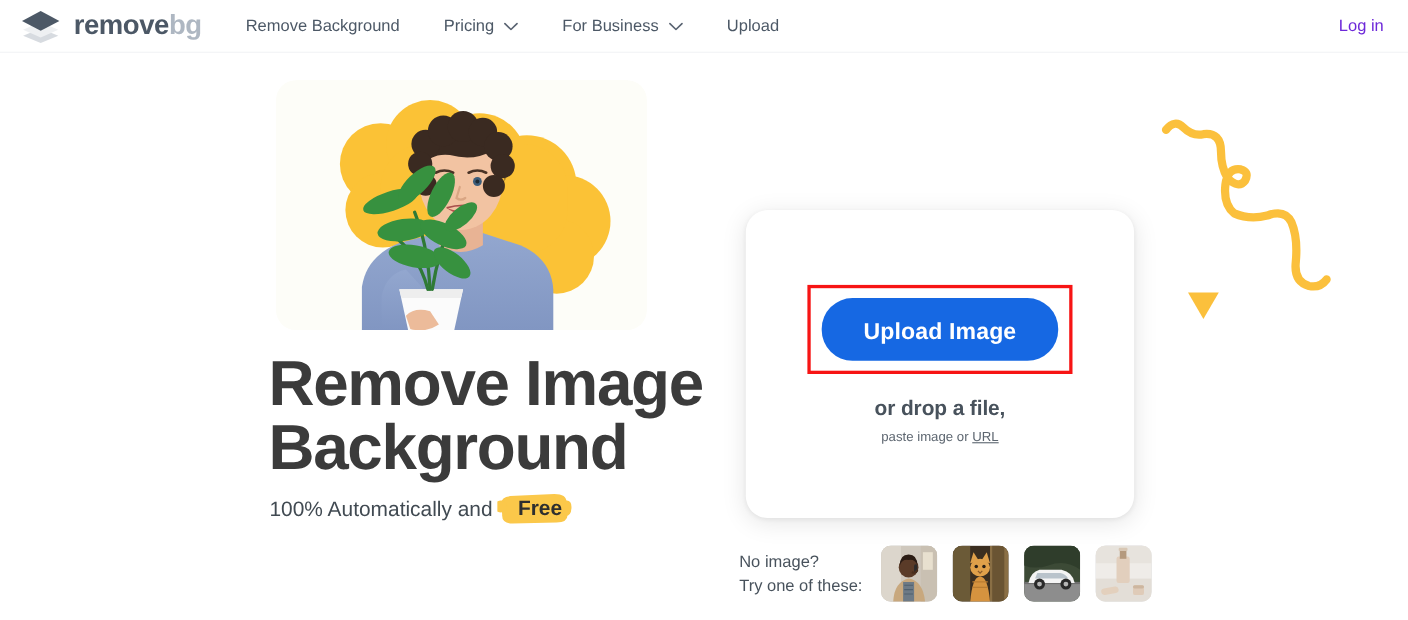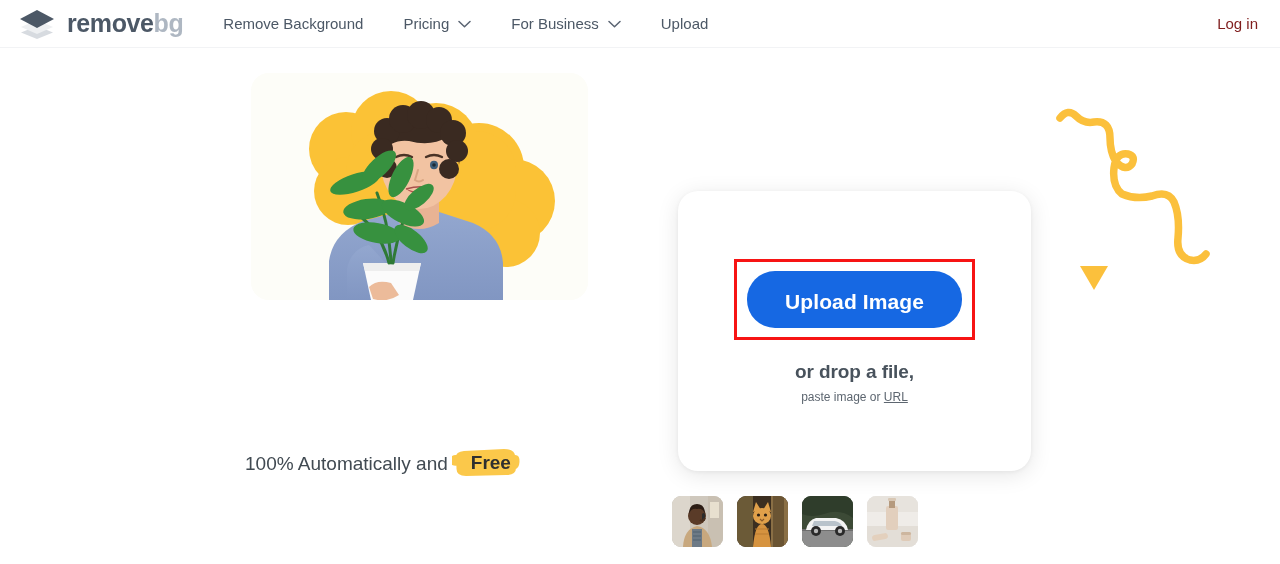--- a/index.html
+++ b/index.html
@@ -37,21 +37,21 @@
     padding: 6px 0; margin-right: 40px; white-space: nowrap;
   }
   .nav-item:last-child { margin-right: 0; }
   .chev { width: 13px; height: 8px; display: block; flex: 0 0 auto; }
 
   .header-right {
     margin-left: auto; display: flex; align-items: center;
     gap: 16px; margin-right: 18px;
   }
   .login-link {
-    font-size: 15px; color: #7f1d1d; cursor: pointer;
+    font-size: 15px; color: #6d28d9; cursor: pointer;
     text-decoration: none; padding: 6px 4px;
   }
   .signup-btn {
     font-size: 15px; color: #3d4852; background: #eceef0;
     border: none; border-radius: 20px; padding: 9px 21px;
     cursor: pointer; font-family: inherit; white-space: nowrap;
   }
 
   
   .hero-photo {
@@ -265,20 +265,24 @@
           <ellipse cx="126" cy="160" rx="24" ry="10" transform="rotate(10 126 160)"></ellipse>
           <ellipse cx="160" cy="166" rx="20" ry="9" transform="rotate(38 160 166)"></ellipse>
           <ellipse cx="168" cy="124" rx="18" ry="8" transform="rotate(-40 168 124)"></ellipse>
         </g>
 
         <path d="M118 214 Q126 206 140 210 L148 222 Q136 230 122 226 Z" fill="#ecbb9a"></path>
       </g>
     </svg>
   </div>
 
+  <h1 class="hero-title">
+    <span>Remove Image</span><br>
+    <span>Background</span>
+  </h1>
 
   <div class="hero-sub">
     <span>100% Automatically and</span>
     <span class="free-badge">
       <svg class="stroke" viewBox="0 0 68 32">
         <path d="M4 14 Q2 6 12 5 L52 3 Q64 3 63 12 L64 22 Q64 29 54 29 L14 30 Q4 30 4.5 22 Z" fill="#fbc84a"></path>
         <path d="M0 10 Q6 7 9 14 Q7 22 0 19 Z" fill="#fbc84a"></path>
         <path d="M62 9 Q68 8 67.5 16 Q67 24 61 23 Z" fill="#fbc84a"></path>
       </svg>
       <span class="lbl">Free</span>
@@ -300,20 +304,24 @@
 
     <div class="paste-text">
       <span>paste image or</span>
       <span class="url-link">URL</span>
     </div>
 
   </div>
 
   <div class="samples">
 
+    <div class="samples-label">
+      <div>No image?</div>
+      <div>Try one of these:</div>
+    </div>
 
     <div class="thumbs">
 
       <div class="thumb">
         <svg viewBox="0 0 51 51">
           <rect width="51" height="51" fill="#cfc8bd"></rect>
           <rect x="0" y="0" width="18" height="51" fill="#dcd6cc"></rect>
           <rect x="36" y="0" width="15" height="51" fill="#c9c0b2"></rect>
           <rect x="38" y="6" width="9" height="16" fill="#e8e0cf"></rect>
           <path d="M11 51 Q12 33 25 30 Q38 32 40 51 Z" fill="#c8a87e"></path>

